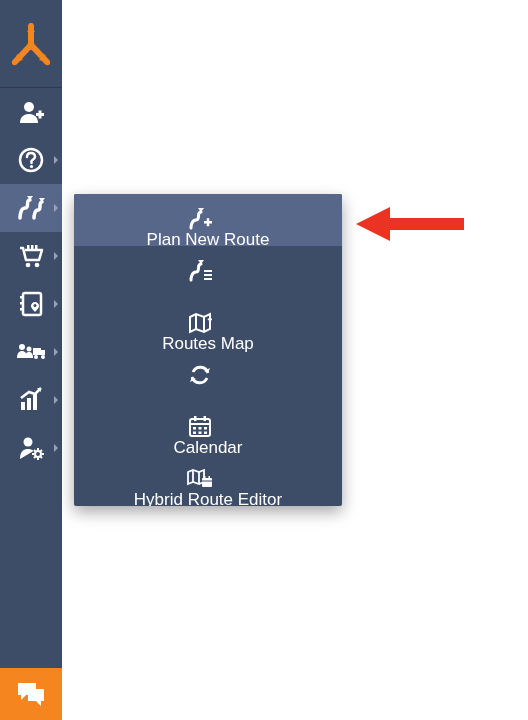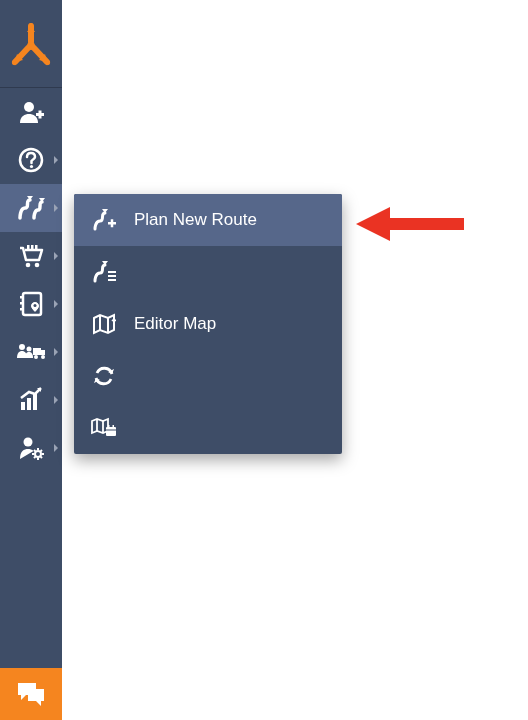--- a/index.html
+++ b/index.html
@@ -75,20 +75,21 @@
     overflow: hidden;
   }
   .flyout-item {
     display: flex;
     align-items: center;
     height: 52px;
     padding: 14px 16px;
     color: #fff;
     font-size: 17px;
     cursor: pointer;
+    flex-direction: column;
   }
   .flyout-item.selected {
     background: #56678a;
   }
   .flyout-item .fi-icon {
     width: 28px;
     display: flex;
     align-items: center;
     justify-content: center;
     margin-right: 16px;
@@ -256,47 +257,65 @@
 
   <div class="flyout-item">
     <span class="fi-icon">
       <svg width="24" height="22" viewBox="0 0 24 22">
         <path d="M2 5 L8 2 L16 5 L22 2 L22 17 L16 20 L8 17 L2 20 Z" fill="none" stroke="#fff" stroke-width="2"></path>
         <line x1="8" y1="2" x2="8" y2="17" stroke="#fff" stroke-width="2"></line>
         <line x1="16" y1="5" x2="16" y2="20" stroke="#fff" stroke-width="2"></line>
         <path d="M20 8 L22 6 L24 8" stroke="#fff" stroke-width="1.5" fill="none"></path>
       </svg>
     </span>
-    <span>Editor Map</span>
+    <span>Routes Map</span>
   </div>
 
   <div class="flyout-item">
     <span class="fi-icon">
       <svg width="24" height="22" viewBox="0 0 24 22">
         <path d="M5 8 A8 8 0 0 1 20 9" stroke="#fff" stroke-width="2.8" fill="none"></path>
         <path d="M20 9 L22 4 L16 7 Z" fill="#fff"></path>
         <path d="M19 14 A8 8 0 0 1 4 13" stroke="#fff" stroke-width="2.8" fill="none"></path>
         <path d="M4 13 L2 18 L8 15 Z" fill="#fff"></path>
       </svg>
     </span>
   </div>
 
+  <div class="flyout-item">
+    <span class="fi-icon">
+      <svg width="24" height="22" viewBox="0 0 24 22">
+        <rect x="2" y="3" width="20" height="17" rx="2" fill="none" stroke="#fff" stroke-width="2"></rect>
+        <line x1="2" y1="8" x2="22" y2="8" stroke="#fff" stroke-width="2"></line>
+        <rect x="6" y="0" width="2.5" height="5" fill="#fff"></rect>
+        <rect x="15.5" y="0" width="2.5" height="5" fill="#fff"></rect>
+        <rect x="5" y="11" width="3" height="2.5" fill="#fff"></rect>
+        <rect x="10.5" y="11" width="3" height="2.5" fill="#fff"></rect>
+        <rect x="16" y="11" width="3" height="2.5" fill="#fff"></rect>
+        <rect x="5" y="15.5" width="3" height="2.5" fill="#fff"></rect>
+        <rect x="10.5" y="15.5" width="3" height="2.5" fill="#fff"></rect>
+        <rect x="16" y="15.5" width="3" height="2.5" fill="#fff"></rect>
+      </svg>
+    </span>
+    <span>Calendar</span>
+  </div>
 
   <div class="flyout-item">
     <span class="fi-icon">
       <svg width="26" height="22" viewBox="0 0 26 22">
         <path d="M1 4 L6 2 L12 4 L17 2 L17 14 L12 16 L6 14 L1 16 Z" fill="none" stroke="#fff" stroke-width="1.8"></path>
         <line x1="6" y1="2" x2="6" y2="14" stroke="#fff" stroke-width="1.8"></line>
         <line x1="12" y1="4" x2="12" y2="16" stroke="#fff" stroke-width="1.8"></line>
         <rect x="15" y="10" width="10" height="9" rx="1" fill="#fff"></rect>
         <rect x="15" y="12.5" width="10" height="1" fill="#3e4d67"></rect>
         <rect x="17" y="8" width="1.5" height="3" fill="#fff"></rect>
         <rect x="21.5" y="8" width="1.5" height="3" fill="#fff"></rect>
       </svg>
     </span>
+    <span>Hybrid Route Editor</span>
   </div>
 
 </div>
 
 <div class="arrow">
   <svg width="110" height="38" viewBox="0 0 110 38">
     <rect x="30" y="13" width="78" height="12" fill="#ea3323"></rect>
     <path d="M0 19 L34 2 L34 36 Z" fill="#ea3323"></path>
   </svg>
 </div>

